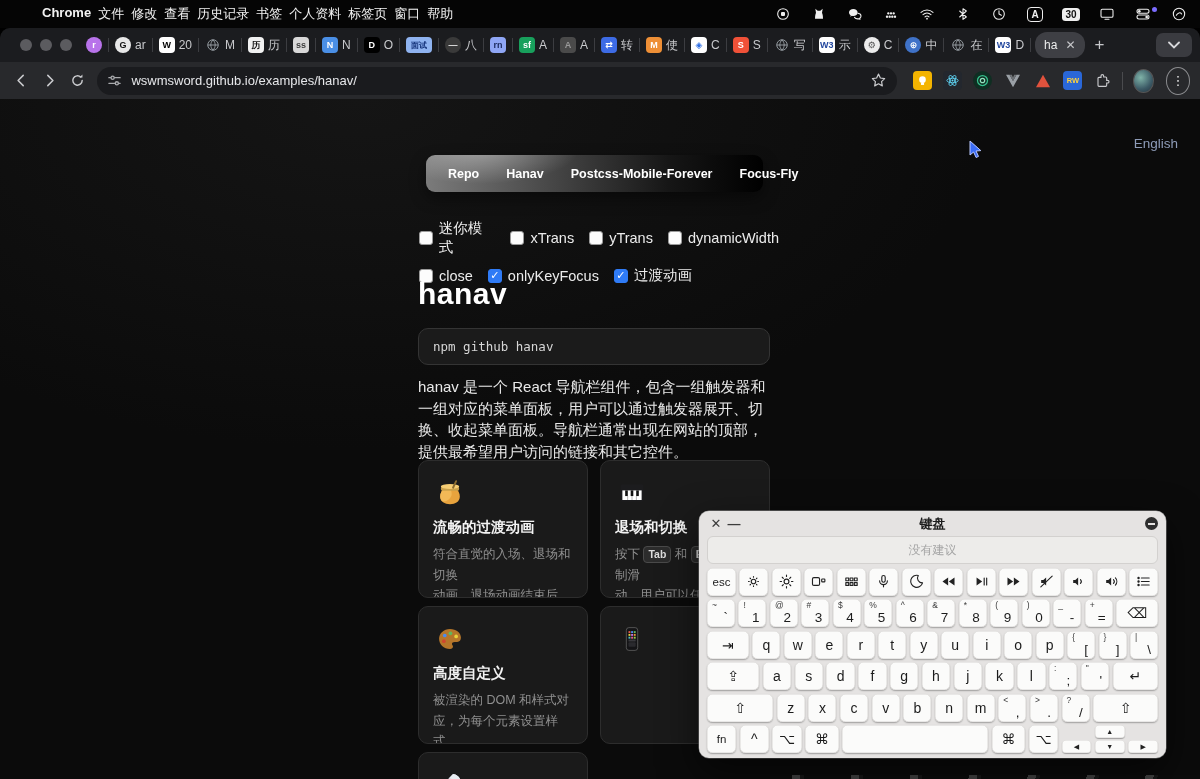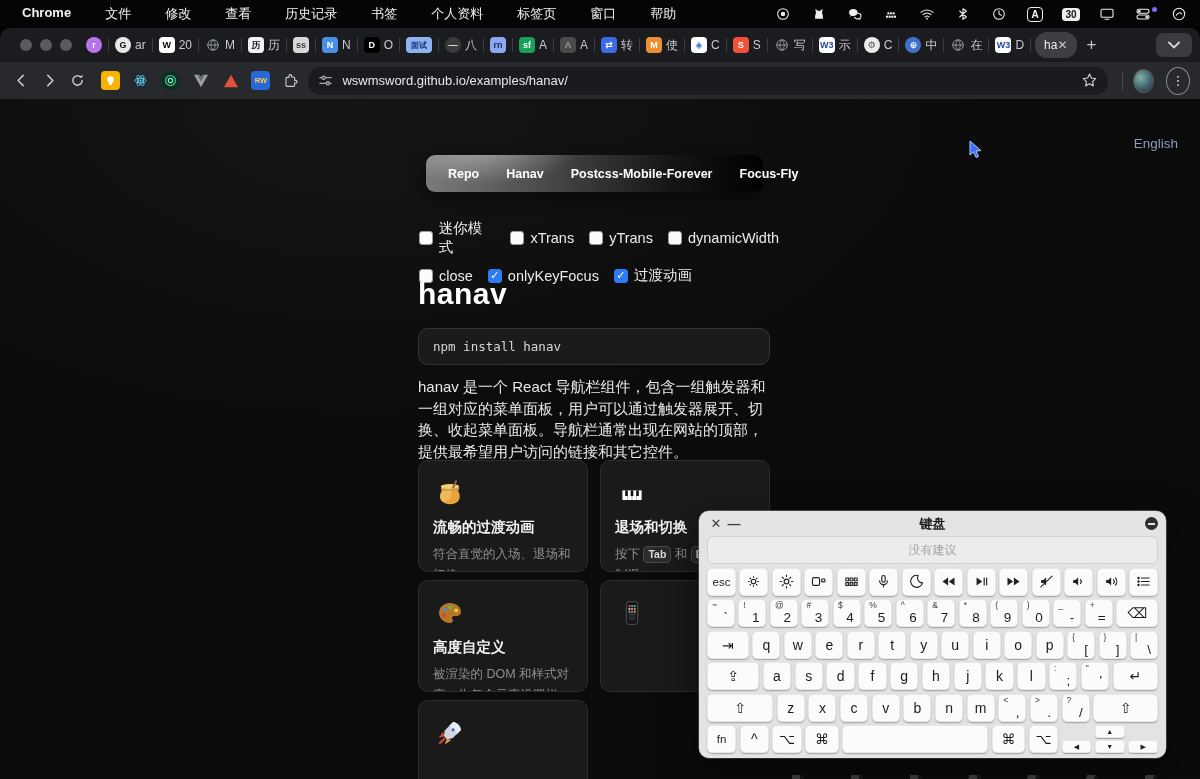--- a/index.html
+++ b/index.html
@@ -3,21 +3,21 @@
 <meta charset="utf-8">
 <style>
   * { margin:0; padding:0; box-sizing:border-box; }
   html,body { width:1200px; height:779px; overflow:hidden; background:#000;
     font-family:"Liberation Sans","DejaVu Sans",sans-serif; }
 
   
   #menubar { position:absolute; top:0; left:0; width:1200px; height:28px; background:#050505;
     display:flex; align-items:center; color:#f2f2f2; font-size:13px; }
   #menubar .apple { margin-left:18px; font-size:15px; }
-  #menu-items { display:flex; gap:34px; margin-left:4px; }
+  #menu-items { display:flex; gap:7px; margin-left:24px; }
   #menu-items .mi { cursor:default; }
   #menu-items .mi.first { font-weight:bold; }
   #status-icons { margin-left:auto; margin-right:10px; display:flex; align-items:center; gap:14px; }
   #status-icons .sic { width:22px; height:20px; display:flex; align-items:center; justify-content:center; position:relative; }
   #status-icons svg { width:18px; height:16px; }
   .boxA { border:1.6px solid #efefef; border-radius:4px; font-size:10px; font-weight:bold; padding:0 3px; line-height:13px; }
   .box30 { background:#efefef; color:#111; border-radius:3.5px; font-size:10px; font-weight:bold; padding:1px 3px; }
   .ccdot { position:absolute; right:-3px; top:3px; width:5px; height:5px; border-radius:50%; background:#7b6cff; }
 
   
@@ -28,21 +28,21 @@
   #tabstrip { height:34px; background:#1b1c1f; display:flex; align-items:center; padding:0 8px 0 20px; }
   .tl { width:12px; height:12px; border-radius:50%; background:#5b5b5f; margin-right:8px; flex:none; }
   #tabs { display:flex; align-items:center; height:100%; overflow:hidden; }
   .ptab { display:flex; align-items:center; gap:4px; padding:0 6px; height:100%; flex:none; }
   .fav { width:16px; height:16px; border-radius:4px; display:flex; align-items:center; justify-content:center;
     font-size:9px; font-weight:bold; flex:none; }
   .fav.round { border-radius:50%; }
   .fav.wide { width:26px; border-radius:4px; font-size:8px; }
   .ptab .tt { color:#c9cacd; font-size:12px; white-space:nowrap; max-width:14px; overflow:hidden; }
   .tdiv { width:1px; height:14px; background:#3c3d41; flex:none; }
-  #active-tab { display:flex; align-items:center; gap:0; background:#3e3f44; border-radius:12px;
+  #active-tab { display:flex; align-items:center; gap:8px; background:#3e3f44; border-radius:12px;
     height:26px; padding:0 9px; margin-left:4px; flex:none; }
   #active-tab .tt { color:#eceded; font-size:12px; }
   #active-tab .x { color:#c7c8cb; font-size:12px; cursor:pointer; }
   #newtab { color:#c7c8cb; font-size:17px; padding:0 10px; cursor:pointer; flex:none; }
   #tabsearch { margin-left:auto; width:36px; height:24px; border-radius:7px; background:#3a3b40;
     display:flex; align-items:center; justify-content:center; flex:none; }
 
   
   #toolbar { height:37px; background:#28292c; display:flex; align-items:center; padding:0 10px; gap:4px; }
   .navbtn { width:28px; height:28px; display:flex; align-items:center; justify-content:center; border-radius:50%; }
@@ -77,21 +77,21 @@
   .box.on { background:#2f7bf6; border-color:#2f7bf6; color:#fff; font-size:11px; font-weight:bold; }
 
   #h1 { position:absolute; top:178px; left:418px; color:#fff; font-size:30px; font-weight:bold; letter-spacing:.5px; }
   #codeblock { position:absolute; top:229px; left:418px; width:352px; height:37px; background:#1b1b1b;
     border:1px solid #343434; border-radius:10px; display:flex; align-items:center; padding:0 14px; }
   #codeblock code { color:#d6d6d6; font-size:12.5px; font-family:"DejaVu Sans Mono","Liberation Mono",monospace; }
   #desc { position:absolute; top:277px; left:418px; width:354px; color:#e8e8e8; font-size:15px; line-height:21.5px; }
 
   #cards { position:absolute; top:361px; left:418px; width:352px; display:grid;
     grid-template-columns:170px 170px; gap:8px 12px; }
-  .card { background:#1a1a1a; border:1px solid #2d2d2d; border-radius:10px; padding:13px 14px; height:112px; overflow:hidden; }
+  .card { background:#1a1a1a; border:1px solid #2d2d2d; border-radius:10px; padding:13px 14px; height:138px; overflow:hidden; }
   .card .cicon { width:30px; height:30px; margin:4px 0 10px 2px; border-radius:6px;
     display:flex; align-items:center; justify-content:center; }
   .card .cicon svg { width:28px; height:28px; }
   .card .cicon.bluebg { background:#1866d2; }
   .card .cicon.bluebg svg { width:22px; height:22px; }
   .card h3 { color:#f2f2f2; font-size:14.5px; font-weight:bold; margin-bottom:7px; }
   .card .cd { color:#8f8f8f; font-size:12.5px; line-height:20.5px; white-space:pre-line; }
   .kbd { display:inline-block; background:#2c2c2c; border:1px solid #4a4a4a; border-radius:4px;
     color:#dcdcdc; font-size:10.5px; padding:0 4px; line-height:15px; font-weight:bold; }
 
@@ -374,73 +374,73 @@
       <svg viewBox="0 0 20 20">
           <path d="M8 4l6 6-6 6" stroke="#c9cacd" stroke-width="1.8" fill="none" stroke-linecap="round" stroke-linejoin="round"></path>
         </svg>
     </div>
     <div class="navbtn">
       <svg viewBox="0 0 20 20">
           <path d="M15.5 10a5.5 5.5 0 1 1-1.7-4" stroke="#c9cacd" stroke-width="1.7" fill="none" stroke-linecap="round"></path>
           <path d="M15.8 2.8v3.6h-3.6z" fill="#c9cacd"></path>
         </svg>
     </div>
-    <div id="exticons">
-        <div class="ext" style="background:#f4b400">
-          <svg width="11" height="12" viewBox="0 0 12 13">
-            <circle cx="6" cy="5" r="3.6" fill="#fff"></circle>
-            <rect x="4.3" y="8.2" width="3.4" height="2.6" fill="#fff"></rect>
-          </svg>
-        </div>
-        <div class="ext" style="background:#23272e">
-          <svg width="15" height="15" viewBox="0 0 24 24" fill="none" stroke="#61dafb" stroke-width="1.4">
-            <ellipse cx="12" cy="12" rx="9" ry="3.6"></ellipse>
-            <ellipse cx="12" cy="12" rx="9" ry="3.6" transform="rotate(60 12 12)"></ellipse>
-            <ellipse cx="12" cy="12" rx="9" ry="3.6" transform="rotate(120 12 12)"></ellipse>
-            <circle cx="12" cy="12" r="1.6" fill="#61dafb" stroke="none"></circle>
-          </svg>
-        </div>
-        <div class="ext" style="border-radius:50%;background:#0f2e22">
-          <svg width="15" height="15" viewBox="0 0 24 24" fill="none">
-            <circle cx="12" cy="12" r="8" stroke="#35c08c" stroke-width="2"></circle>
-            <circle cx="12" cy="12" r="3.5" stroke="#8fe3bd" stroke-width="2"></circle>
-          </svg>
-        </div>
-        <div class="ext">
-          <svg width="16" height="14" viewBox="0 0 20 18">
-            <path d="M1 1h4.5L10 9l4.5-8H19L10 17z" fill="#9aa0a6"></path>
-            <path d="M5.5 1h3L10 4.5 11.5 1h3L10 9z" fill="#6f7377"></path>
-          </svg>
-        </div>
-        <div class="ext">
-          <svg width="16" height="14" viewBox="0 0 20 18">
-            <path d="M10 1l9 16H1z" fill="#e1523d"></path>
-          </svg>
-        </div>
-        <div class="ext" style="background:#2a67d8;color:#ffd23e;font-size:7.5px;font-weight:bold">RW</div>
-        <div class="ext">
-          <svg width="16" height="16" viewBox="0 0 24 24" fill="none" stroke="#c9cacd" stroke-width="1.7">
-            <path d="M9 4.5a2 2 0 0 1 4 0V6h3a1.5 1.5 0 0 1 1.5 1.5V11h1.5a2 2 0 0 1 0 4H17.5v3.5A1.5 1.5 0 0 1 16 20H6A1.5 1.5 0 0 1 4.5 18.5V8A1.5 1.5 0 0 1 6 6.5h3z"></path>
-          </svg>
-        </div>
-      </div>
     <div id="omnibox">
       <svg width="15" height="15" viewBox="0 0 16 16">
           <g stroke="#a8a9ac" stroke-width="1.4" fill="none" stroke-linecap="round">
             <line x1="2" y1="5" x2="14" y2="5"></line>
             <line x1="2" y1="11" x2="14" y2="11"></line>
             <circle cx="6" cy="5" r="1.7" fill="#28292c"></circle>
             <circle cx="10.5" cy="11" r="1.7" fill="#28292c"></circle>
           </g>
         </svg>
       <span class="url">wswmsword.github.io/examples/hanav/</span>
       <svg width="17" height="17" viewBox="0 0 20 20">
           <path d="M10 2.5l2.2 4.6 5 .7-3.6 3.5.9 5-4.5-2.4-4.5 2.4.9-5L2.8 7.8l5-.7z" stroke="#c9cacd" stroke-width="1.4" fill="none" stroke-linejoin="round"></path>
         </svg>
     </div>
+    <div id="exticons">
+        <div class="ext" style="background:#f4b400">
+          <svg width="11" height="12" viewBox="0 0 12 13">
+            <circle cx="6" cy="5" r="3.6" fill="#fff"></circle>
+            <rect x="4.3" y="8.2" width="3.4" height="2.6" fill="#fff"></rect>
+          </svg>
+        </div>
+        <div class="ext" style="background:#23272e">
+          <svg width="15" height="15" viewBox="0 0 24 24" fill="none" stroke="#61dafb" stroke-width="1.4">
+            <ellipse cx="12" cy="12" rx="9" ry="3.6"></ellipse>
+            <ellipse cx="12" cy="12" rx="9" ry="3.6" transform="rotate(60 12 12)"></ellipse>
+            <ellipse cx="12" cy="12" rx="9" ry="3.6" transform="rotate(120 12 12)"></ellipse>
+            <circle cx="12" cy="12" r="1.6" fill="#61dafb" stroke="none"></circle>
+          </svg>
+        </div>
+        <div class="ext" style="border-radius:50%;background:#0f2e22">
+          <svg width="15" height="15" viewBox="0 0 24 24" fill="none">
+            <circle cx="12" cy="12" r="8" stroke="#35c08c" stroke-width="2"></circle>
+            <circle cx="12" cy="12" r="3.5" stroke="#8fe3bd" stroke-width="2"></circle>
+          </svg>
+        </div>
+        <div class="ext">
+          <svg width="16" height="14" viewBox="0 0 20 18">
+            <path d="M1 1h4.5L10 9l4.5-8H19L10 17z" fill="#9aa0a6"></path>
+            <path d="M5.5 1h3L10 4.5 11.5 1h3L10 9z" fill="#6f7377"></path>
+          </svg>
+        </div>
+        <div class="ext">
+          <svg width="16" height="14" viewBox="0 0 20 18">
+            <path d="M10 1l9 16H1z" fill="#e1523d"></path>
+          </svg>
+        </div>
+        <div class="ext" style="background:#2a67d8;color:#ffd23e;font-size:7.5px;font-weight:bold">RW</div>
+        <div class="ext">
+          <svg width="16" height="16" viewBox="0 0 24 24" fill="none" stroke="#c9cacd" stroke-width="1.7">
+            <path d="M9 4.5a2 2 0 0 1 4 0V6h3a1.5 1.5 0 0 1 1.5 1.5V11h1.5a2 2 0 0 1 0 4H17.5v3.5A1.5 1.5 0 0 1 16 20H6A1.5 1.5 0 0 1 4.5 18.5V8A1.5 1.5 0 0 1 6 6.5h3z"></path>
+          </svg>
+        </div>
+      </div>
     <div class="toolbar-div"></div>
     <div id="avatar"></div>
     <div id="kebab">⋮</div>
   </div>
 
   <div id="page">
     <span id="english">English</span>
     <div id="mainnav">
         <span class="nav-item">Repo</span>
         <span class="nav-item">Hanav</span>
@@ -476,21 +476,21 @@
             <span>onlyKeyFocus</span>
           </label>
           <label class="chk">
             <span class="box on">✓</span>
             <span>过渡动画</span>
           </label>
         </div>
       </div>
     <h1 id="h1">hanav</h1>
     <div id="codeblock">
-      <code>npm install hanav</code>
+      <code>npm github hanav</code>
     </div>
     <p id="desc">hanav 是一个 React 导航栏组件，包含一组触发器和一组对应的菜单面板，用户可以通过触发器展开、切换、收起菜单面板。导航栏通常出现在网站的顶部，提供最希望用户访问的链接和其它控件。</p>
     <div id="cards">
         <div class="card">
           <div class="cicon">
             <svg viewBox="0 0 32 32">
               <path d="M8 12c-2 2-3.2 5-3.2 8 0 5.8 5 8.8 11.2 8.8s11.2-3 11.2-8.8c0-3-1.2-6-3.2-8z" fill="#e8a33d"></path>
               <path d="M8 12c-2 2-3.2 5-3.2 8 0 2 .6 3.6 1.6 4.9C8 26 12 26.4 16 22c3-3.3 2-8 .5-10z" fill="#f2b957"></path>
               <rect x="5.5" y="8.5" width="21" height="5" rx="2.5" fill="#c9a04a"></rect>
               <ellipse cx="16" cy="8.5" rx="10.5" ry="2.8" fill="#f6cd74"></ellipse>

